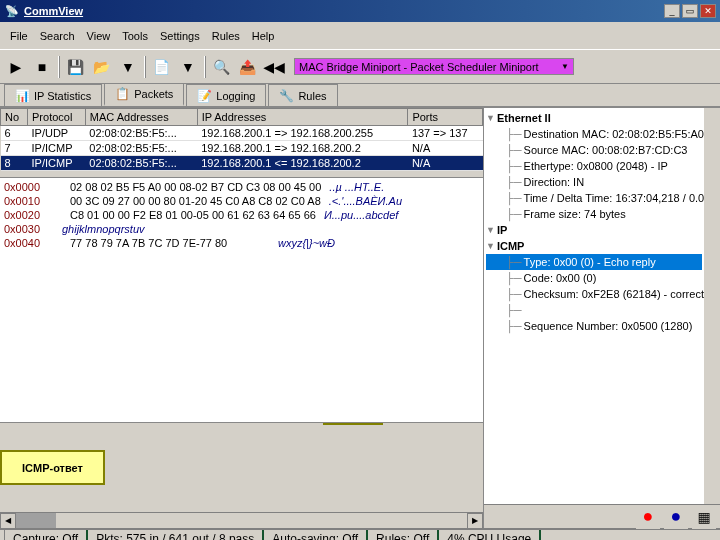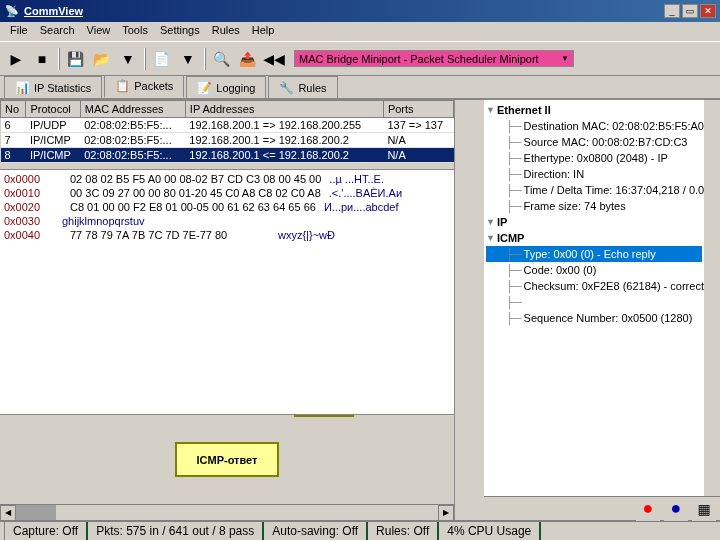--- a/index.html
+++ b/index.html
@@ -20,22 +20,23 @@
     .title-bar-buttons { display: flex; gap: 2px; }
     .title-btn {
       width: 16px; height: 14px; background: #d4d0c8; border: 1px solid #888;
       display: flex; align-items: center; justify-content: center; font-size: 9px;
       cursor: pointer; color: black;
     }
 
     
     .menu-bar {
       background: #d4d0c8;
-      height: 20px;
-      display: flex;
+      height: 28px;
+      display: flex;
+      align-items: center;
       padding: 0 4px;
       border-bottom: 1px solid #fff;
     }
     .menu-item {
       padding: 2px 6px;
       cursor: pointer;
       font-size: 11px;
     }
 
     
@@ -50,21 +51,21 @@
     }
     .tool-btn {
       width: 24px; height: 24px; background: #d4d0c8;
       border: 1px solid transparent;
       display: flex; align-items: center; justify-content: center;
       cursor: pointer; font-size: 14px;
     }
     .tool-separator { width: 2px; height: 22px; background: #888; margin: 0 2px; border-left: 1px solid white; }
     .adapter-dropdown {
       display: flex; align-items: center; margin-left: 6px;
-      background: #ec4899; border: 1px solid #888; padding: 2px 4px;
+      background: #d946ef; border: 1px solid #888; padding: 2px 4px;
       font-size: 11px; height: 17px; width: 280px;
     }
     .adapter-arrow { margin-left: auto; font-size: 8px; }
 
     
     .tab-bar {
       background: #d4d0c8;
       height: 24px;
       display: flex;
       align-items: flex-end;
@@ -78,21 +79,20 @@
       border-bottom: none; cursor: pointer;
       font-size: 11px; margin-right: 2px;
     }
     .tab.active { background: #d4d0c8; border-bottom: 2px solid #d4d0c8; z-index: 1; height: 23px; }
     .tab-icon { font-size: 12px; }
 
     
     .main-content {
       display: flex;
       height: calc(540px - 22px - 20px - 34px - 24px - 20px);
-      gap: 29px;
     }
 
     
     .left-panel {
       flex: 1;
       display: flex;
       flex-direction: column;
       border-right: 1px solid #888;
       overflow: hidden;
     }
@@ -139,30 +139,29 @@
       overflow-y: auto;
       overflow-x: auto;
     }
     .hex-row {
       display: flex;
       gap: 8px;
       line-height: 14px;
     }
     .hex-addr { color: #800000; min-width: 50px; }
     .hex-bytes { min-width: 200px; margin-left: 8px; }
-    .hex-ascii { color: #000080; }
+    .hex-ascii { color: #000080; font-style: italic; }
 
     
     .callout-area {
       position: relative;
       height: 90px;
       background: #d4d0c8;
       display: flex;
       align-items: center;
-      justify-content: center;
       border-top: 1px solid #888;
     }
     .callout-box {
       background: #ffff99;
       border: 2px solid #808000;
       padding: 8px 20px;
       font-size: 13px;
       font-weight: bold;
     }
 

